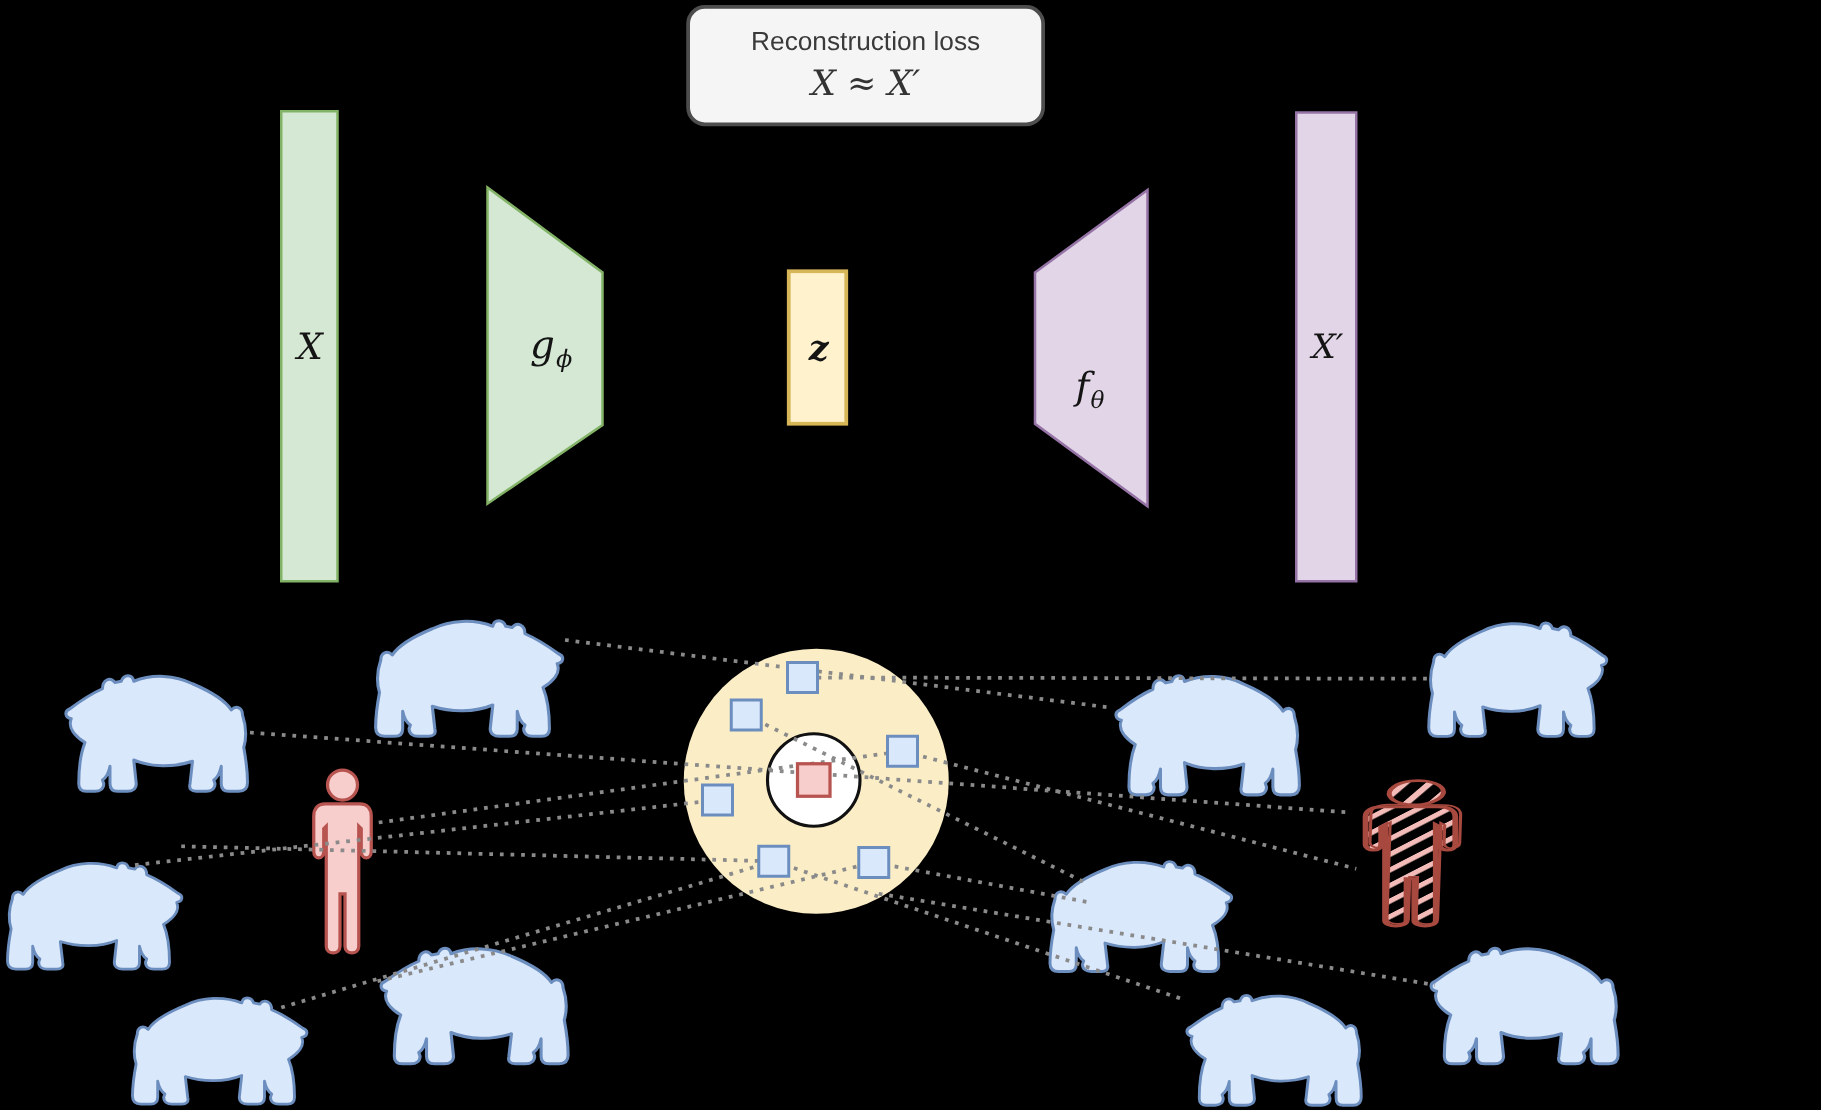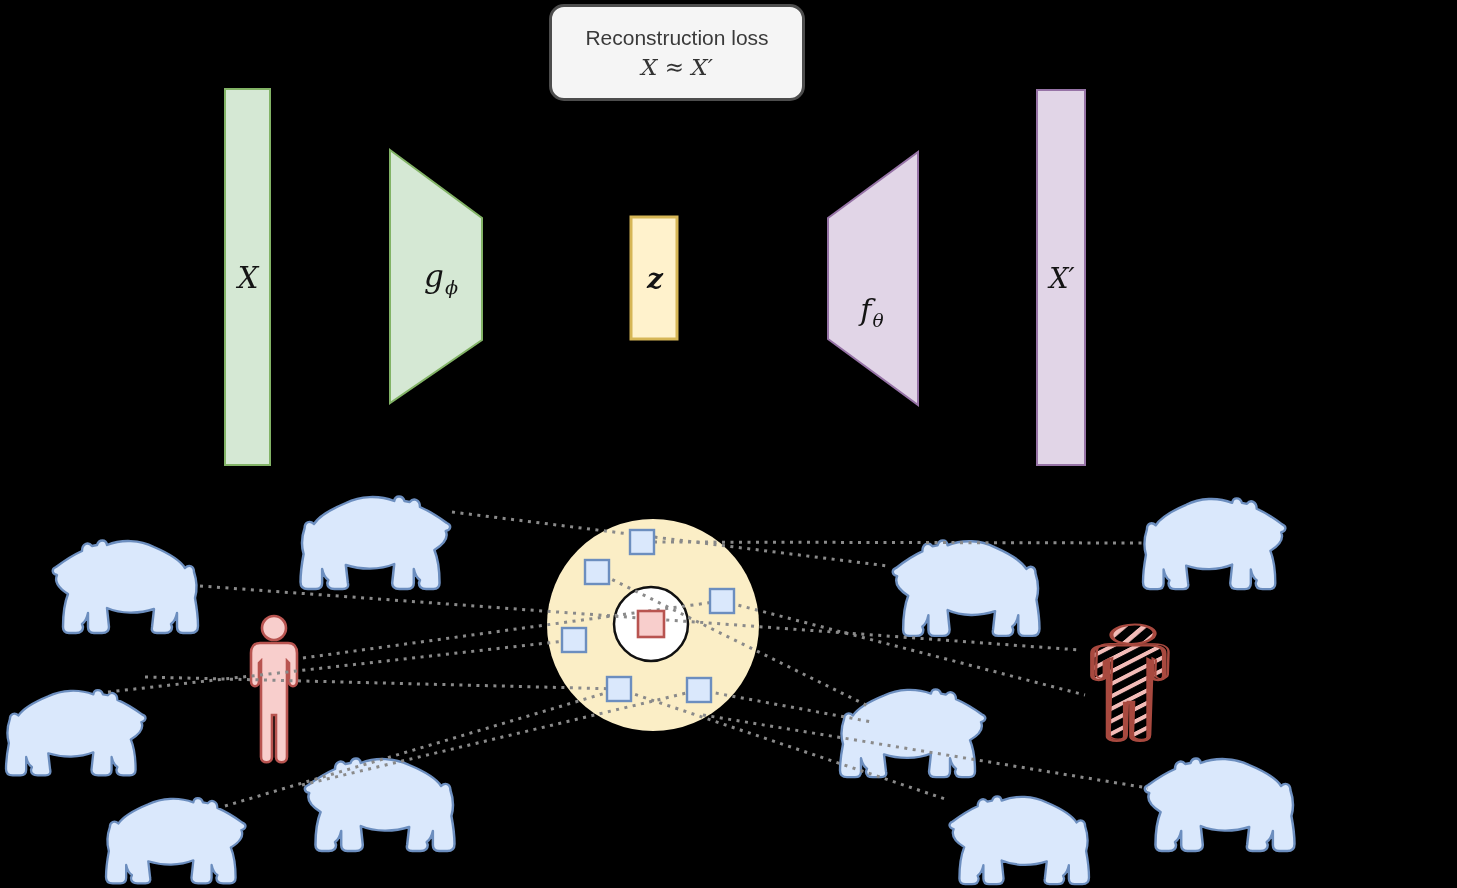--- a/index.html
+++ b/index.html
@@ -5,28 +5,28 @@
   html,body { margin:0; padding:0; background:#000; }
   #canvas {
     position:relative; width:1457px; height:888px;
     background:#000000; overflow:hidden;
     font-family:"Liberation Sans", sans-serif;
   }
   #scene { position:absolute; left:0; top:0; }
 
   
   .recon-box {
-    position:absolute; left:549px; top:4px; width:256px; height:97px;
+    position:absolute; left:549px; top:4px; width:287px; height:97px;
     background:#f5f5f5; border:3px solid #4d4d4d; border-radius:15px;
     box-sizing:border-box;
     display:flex; flex-direction:column; align-items:center; justify-content:center;
     gap:4px; z-index:5;
   }
   .recon-title { font-size:21px; color:#3a3a3a; font-family:"Liberation Sans",sans-serif; }
-  .recon-formula { font-size:23px; color:#333; font-family:"DejaVu Serif",serif; font-style:italic; }
+  .recon-formula { font-size:28px; color:#333; font-family:"DejaVu Serif",serif; font-style:italic; }
 
   
   .mathlabel {
     position:absolute; transform:translate(-50%,-50%);
     font-family:"DejaVu Serif",serif; font-style:italic;
     color:#141414; z-index:6; white-space:nowrap; line-height:1;
   }
   .mathlabel sub { font-size:0.62em; font-style:italic; margin-left:1px; }
   #label-input   { left:248px;  top:278px; font-size:29px; }
   #label-encoder { left:441px;  top:279px; font-size:31px; }

